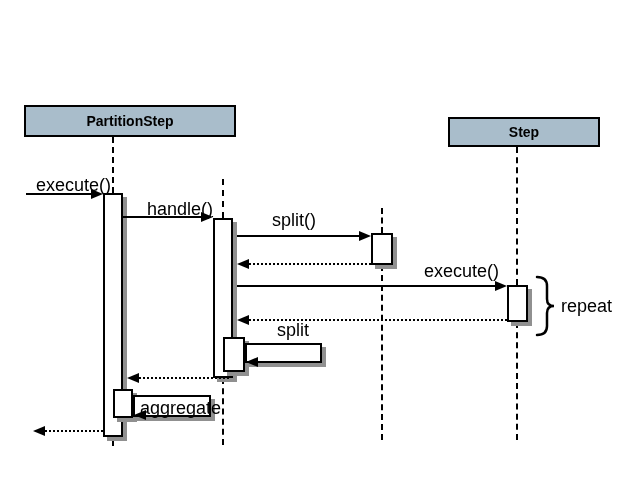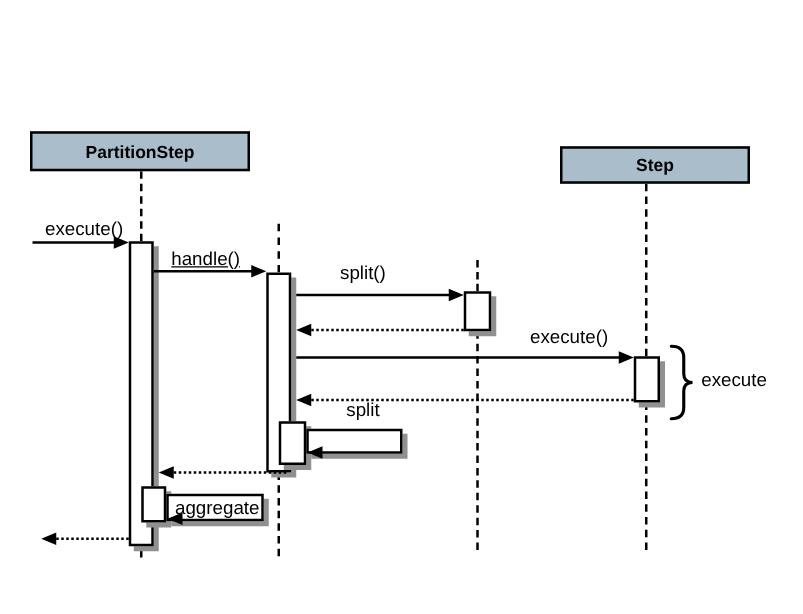--- a/index.html
+++ b/index.html
@@ -10,21 +10,21 @@
          display:flex; align-items:center; justify-content:center; white-space:nowrap; }
   .life { position:absolute; width:0; border-left:2px dashed #000; }
   .act  { position:absolute; box-sizing:border-box; background:#fff; border:2px solid #000;
           box-shadow:4px 4px 0 #909090; }
   .lsolid { position:absolute; height:0; border-top:2px solid #000; }
   .ldot   { position:absolute; height:0; border-top:2px dotted #000; }
   .ah-r { position:absolute; width:0; height:0; border-top:5px solid transparent;
           border-bottom:5px solid transparent; border-left:12px solid #000; }
   .ah-l { position:absolute; width:0; height:0; border-top:5px solid transparent;
           border-bottom:5px solid transparent; border-right:12px solid #000; }
-  .lbl { position:absolute; font-size:15px; color:#000; white-space:nowrap; }
+  .lbl { position:absolute; font-size:18px; color:#000; white-space:nowrap; }
   .loopbox { position:absolute; box-sizing:border-box; background:#fff; border:2px solid #000;
              box-shadow:4px 4px 0 #909090; }
   .brace { position:absolute; }
 </style>
 </head>
 <body>
 
 <div id="stage">
 
   <div class="life" style="left:112px; top:137px; height:56px;"></div>
@@ -67,31 +67,31 @@
   <div class="ldot" style="left:139px; top:377px; width:90px;"></div>
   <div class="ah-l" style="left:127px; top:373px;"></div>
 
   <div class="loopbox" style="left:133px; top:395px; width:78px; height:22px;"></div>
   <div class="ah-l" style="left:134px; top:410px;"></div>
 
   <div class="ldot" style="left:45px; top:430px; width:58px;"></div>
   <div class="ah-l" style="left:33px; top:426px;"></div>
 
   <div class="lbl" style="left:36px; top:175px;">execute()</div>
-  <div class="lbl" style="left:137px; top:199px;text-decoration:underline;">handle()</div>
+  <div class="lbl" style="left:147px; top:199px;text-decoration:underline;">handle()</div>
   <div class="lbl" style="left:272px; top:210px;">split()</div>
   <div class="lbl" style="left:424px; top:261px;">execute()</div>
   <div class="lbl" style="left:277px; top:320px;">split</div>
   <div class="lbl" style="left:140px; top:398px;">aggregate</div>
 
-  <div class="box" style="left: 24px; top: 105px; width: 176px; height: 32px; background-color: rgb(169, 189, 203); text-align: right;">
+  <div class="box" style="left: 24px; top: 105px; width: 212px; height: 32px; background-color: rgb(169, 189, 203); text-align: right;">
     <span>PartitionStep</span>
   </div>
   <div class="box" style="left: 448px; top: 117px; width: 152px; height: 30px; background-color: rgb(169, 189, 203);">
     <span>Step</span>
   </div>
 
   <svg class="brace" style="left:533px; top:274px;" width="26" height="64" viewBox="0 0 26 64">
     <path d="M 4 3 Q 14 3 14 12 L 14 25 Q 14 32 21 32 Q 14 32 14 39 L 14 52 Q 14 61 4 61" fill="none" stroke="#000" stroke-width="2.5" stroke-linecap="round"></path>
   </svg>
-  <div class="lbl" style="left:561px; top:296px;">execute</div>
+  <div class="lbl" style="left:561px; top:296px;">repeat</div>
 
 </div>
 
 </body></html>

